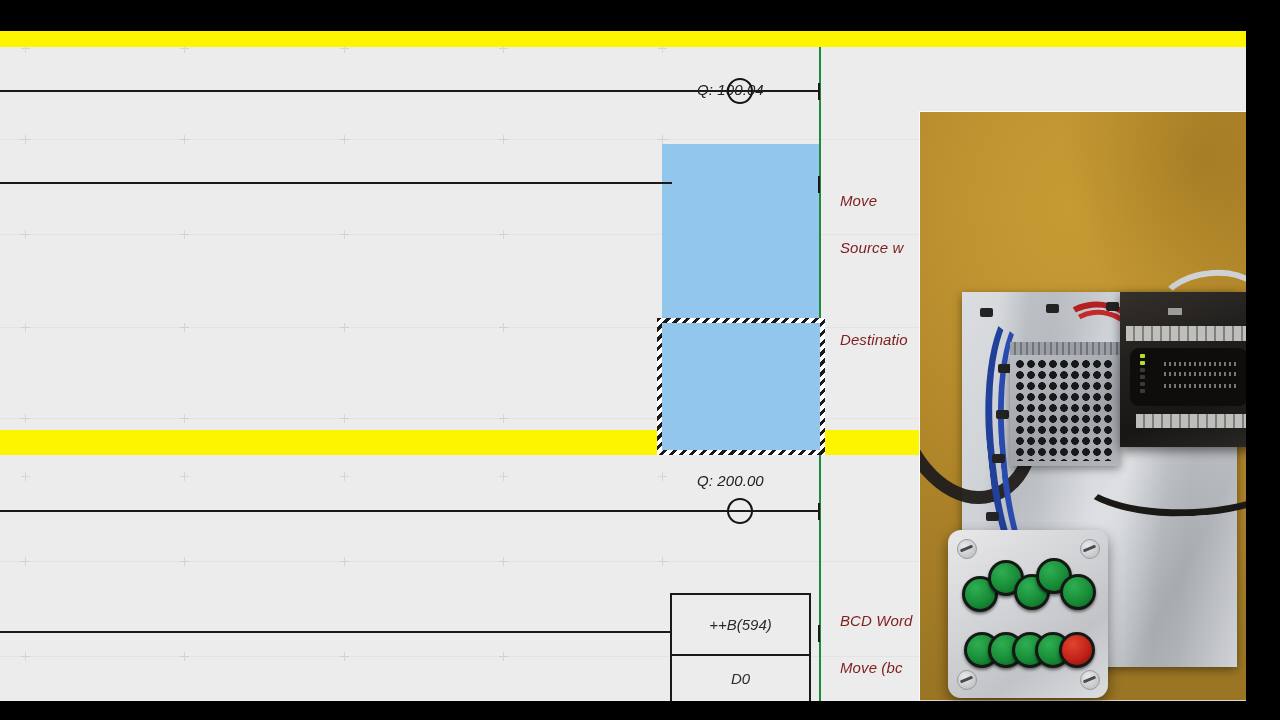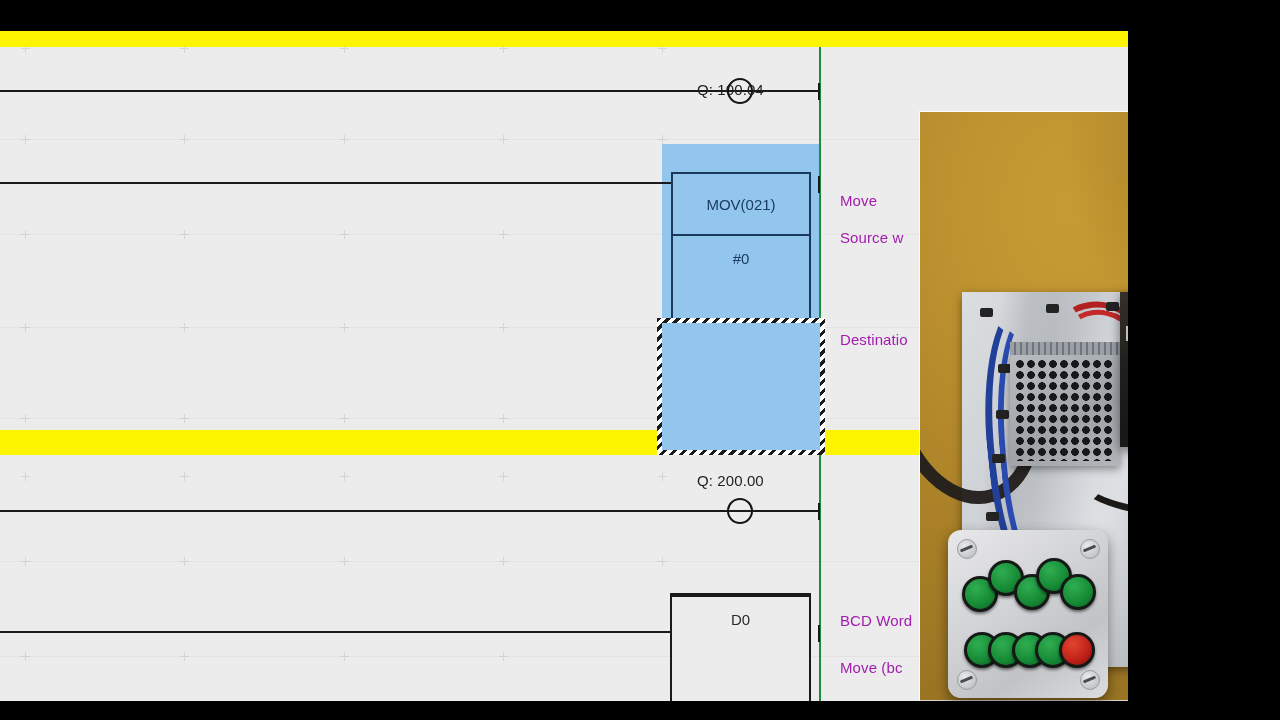--- a/index.html
+++ b/index.html
@@ -1,18 +1,18 @@
 <!DOCTYPE html>
 <html><head>
 <meta charset="utf-8">
 <style>
   html,body{margin:0;padding:0;background:#000;}
   body{width:1280px;height:720px;overflow:hidden;font-family:"Liberation Sans",sans-serif;}
 
-  #screen{position:relative;width:1128px;height:720px;background:#000;overflow:hidden;}
+  #screen{position:relative;width:1246px;height:720px;background:#000;overflow:hidden;font-style:italic;}
 
   
   .letterbox{position:absolute;left:0;width:1280px;background:#000;z-index:60;}
   #lb-top{top:0;height:31px;}
   #lb-bottom{top:701px;height:19px;}
 
   
   #ladder{position:absolute;left:0;top:31px;width:1280px;height:670px;
           background:#ececec;overflow:hidden;}
 
@@ -61,21 +61,21 @@
   
   .ants{position:absolute;z-index:13;box-sizing:border-box;
         border:5px solid transparent;
         background-image:
           repeating-linear-gradient(135deg,#1a1a1a 0 3px,#ffffff 3px 7px);
         background-origin:border-box;
         background-clip:border-box;}
   .ants>.inner{width:100%;height:100%;background:#93c6ed;}
 
   
-  .comment{position:absolute;z-index:12;font-size:15px;color:#a21caf;
+  .comment{position:absolute;z-index:12;font-size:15px;color:#7f1d1d;
            white-space:nowrap;letter-spacing:.1px;}
 
   
   #photo{position:absolute;left:920px;top:112px;width:360px;height:589px;
          overflow:hidden;z-index:40;
          background:
            radial-gradient(ellipse 70% 55% at 42% 16%, #c79b33 0%, #bf9330 45%, #ae8429 100%),
            #b8902f;
          box-shadow:-1px -1px 0 #fff inset;}
   #photo .wall-shade{position:absolute;inset:0;
@@ -230,48 +230,44 @@
 
     <div class="coil-label" style="left:697px;top:50px">Q: 100.04</div>
     <div class="rung" style="left:0px;top:59px;width:820px"></div>
     <div class="coil" style="left:727px;top:47px"></div>
     <div class="stub" style="left:818px;top:52px"></div>
 
     <div class="selection" style="left:662px;top:113px;width:158px;height:282px"></div>
 
     <div class="rung" style="left:0px;top:151px;width:672px"></div>
 
-    <div class="instr" style="left:671px;top:141px;width:140px;height:176px;background:#93c6ed">
-      <div class="cell" style="height:60px">MOV(021)</div>
-      <div class="cell div" style="height:47px">#0</div>
-      <div class="cell" style="height:65px"></div>
-    </div>
 
     <div class="stub" style="left:818px;top:145px"></div>
 
     <div class="ants" style="left:657px;top:287px;width:168px;height:137px">
       <div class="inner"></div>
     </div>
     <div class="instr" style="left:671px;top:292px;width:140px;height:126px;background:#93c6ed;border-top:none">
       <div class="cell" style="height:58px">D0</div>
       <div class="cell" style="height:64px">9361 Hex</div>
     </div>
 
     <div class="comment" style="left:840px;top:161px">Move</div>
-    <div class="comment" style="left:840px;top:198px">Source w</div>
+    <div class="comment" style="left:840px;top:208px">Source w</div>
     <div class="comment" style="left:840px;top:300px">Destinatio</div>
 
     <div class="coil-label" style="left:697px;top:441px">Q: 200.00</div>
     <div class="rung" style="left:0px;top:479px;width:820px"></div>
     <div class="coil" style="left:727px;top:467px"></div>
     <div class="stub" style="left:818px;top:472px"></div>
 
     <div class="rung" style="left:0px;top:600px;width:672px"></div>
 
     <div class="instr plain" style="left:670px;top:562px;width:141px;height:145px">
+      <div class="cell" style="height:59px">++B(594)</div>
       <div class="cell div" style="height:47px">D0</div>
 
     </div>
 
     <div class="stub" style="left:818px;top:594px"></div>
 
     <div class="comment" style="left:840px;top:581px">BCD Word</div>
     <div class="comment" style="left:840px;top:628px">Move (bc</div>
 
     <div class="rail" style="left:819px;top:16px;height:383px"></div>

